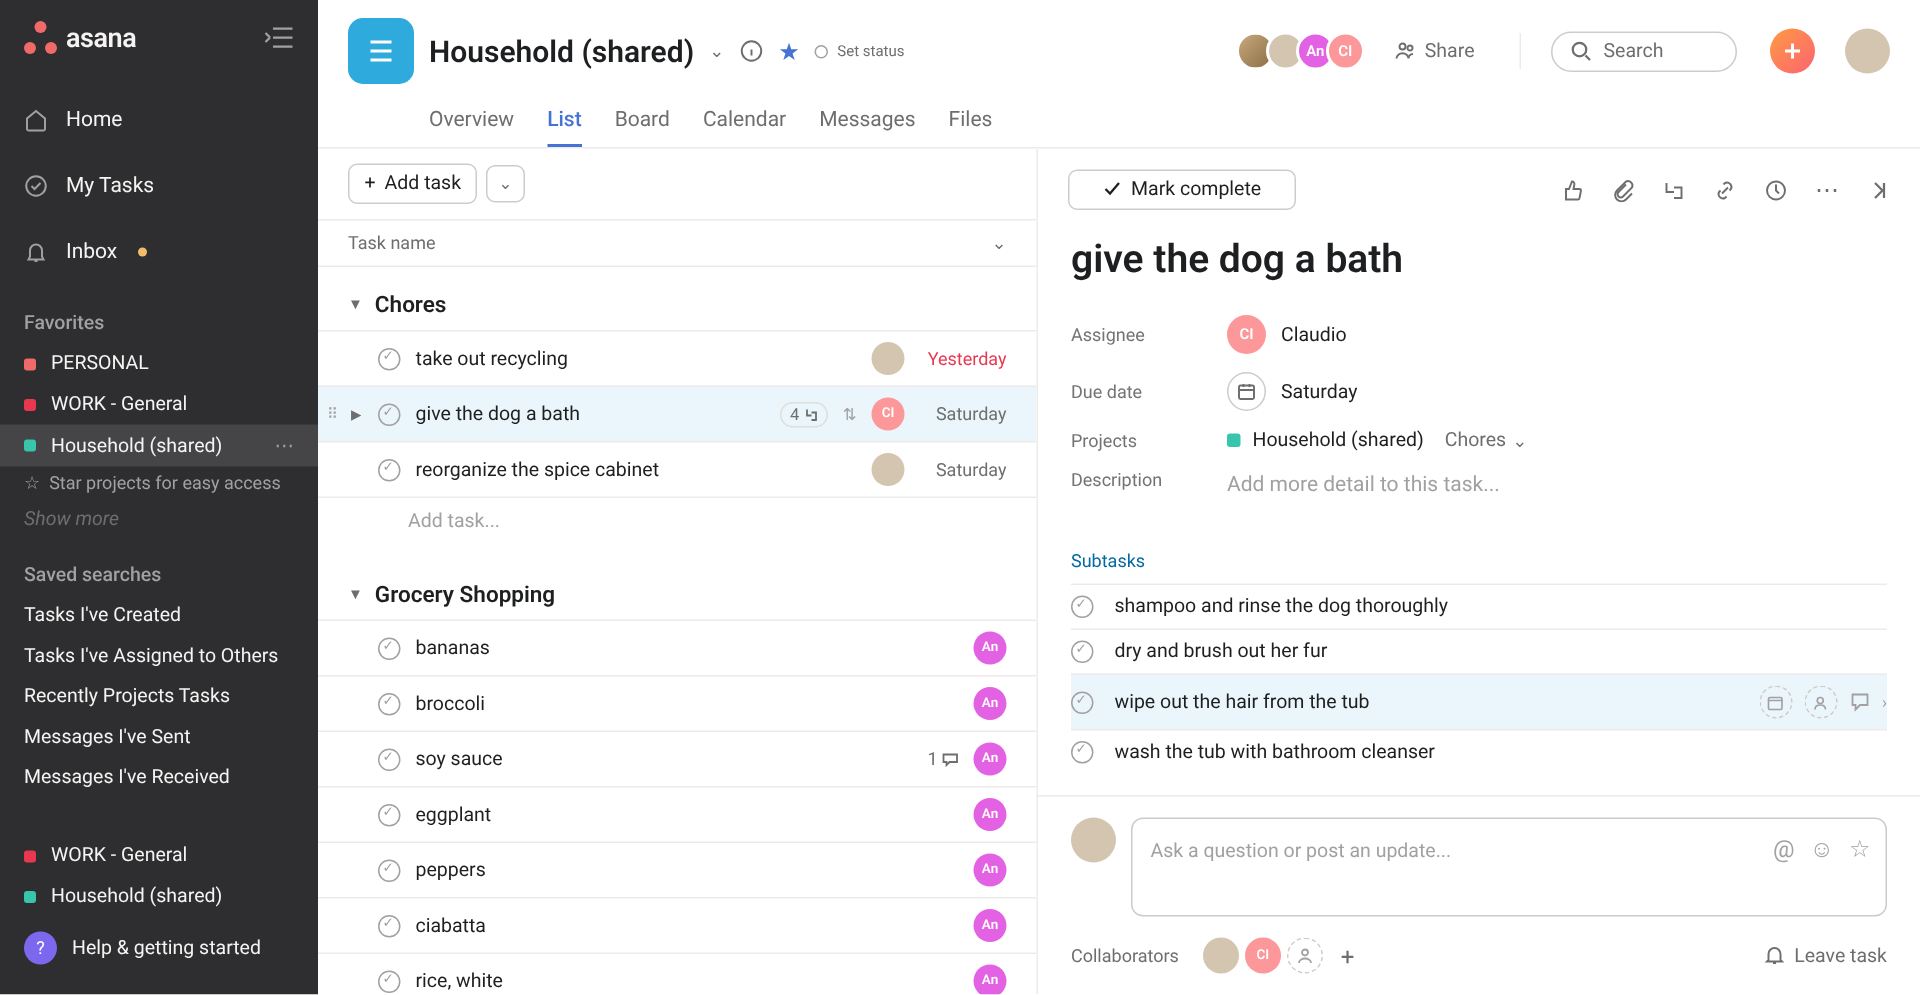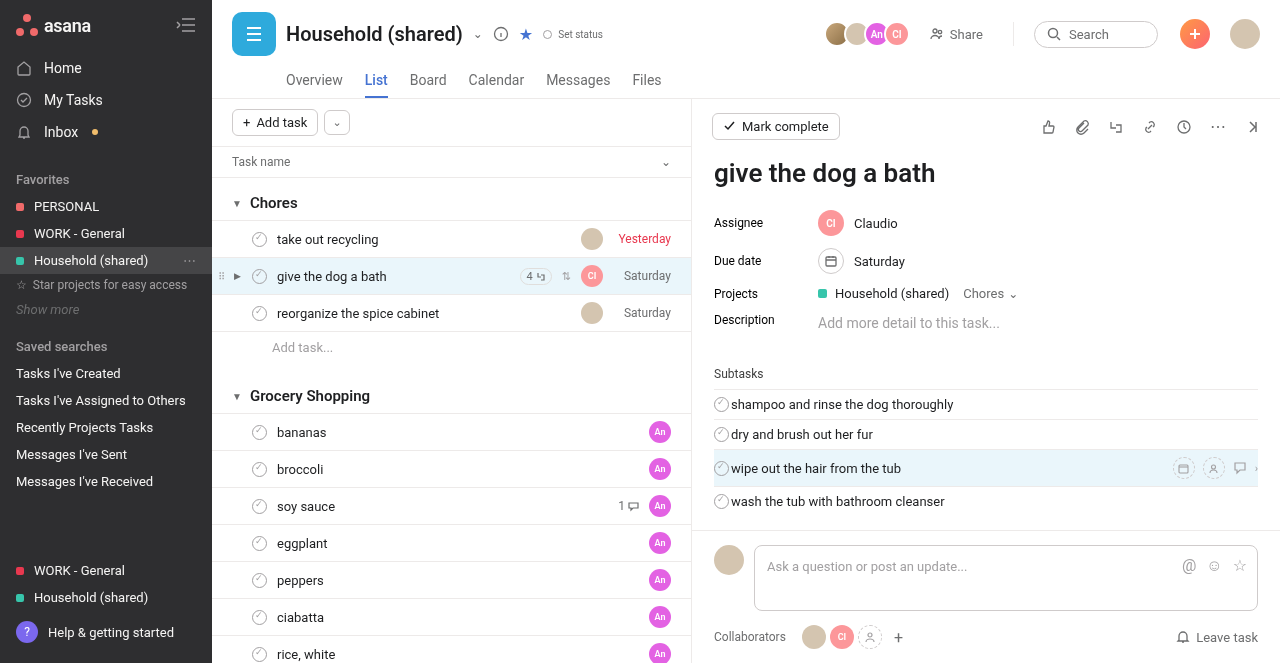--- a/index.html
+++ b/index.html
@@ -6,21 +6,21 @@
 body { display: flex; height: 663px; width: 1280px; overflow: hidden; background: #fff; color: #1e1f21; }
 .sidebar { width: 212px; background: #2e2e30; color: #f5f4f3; display: flex; flex-direction: column; font-size: 14px; }
 .sidebar-top { display:flex; align-items:center; justify-content:space-between; padding: 14px 16px 8px; }
 .logo { display:flex; align-items:center; gap:6px; }
 .logo-dots { position:relative; width:22px; height:22px; }
 .dot { position:absolute; width:8px; height:8px; border-radius:50%; background:#f06a6a; }
 .dot.d1{top:0;left:7px;} .dot.d2{bottom:0;left:0;} .dot.d3{bottom:0;right:0;}
 .logo-text { font-weight:600; font-size:18px; letter-spacing:-0.3px;}
 .collapse-icon { color:#a2a0a2; }
 .nav-list { padding:8px 0; }
-.nav-item { display:flex; align-items:center; gap:12px; padding:8px 16px; cursor:pointer; color:#f5f4f3;}
+.nav-item { display:flex; align-items:center; gap:12px; padding:8px 16px; cursor:pointer; color:#f5f4f3;margin-top:12px;}
 .nav-icon { width:16px; height:16px; display:inline-flex; align-items:center; justify-content:center; color:#a2a0a2;}
 .orange-dot{width:6px;height:6px;border-radius:50%;background:#f1bd6c;margin-left:2px;}
 .section-label { padding:16px 16px 6px; color:#a2a0a2; font-size:13px; font-weight:500;}
 .fav-item { display:flex; align-items:center; gap:10px; padding:6px 16px; cursor:pointer; font-size:13px; position:relative;}
 .fav-item.selected{background:#454547;}
 .sq{width:8px;height:8px;border-radius:2px;flex-shrink:0;}
 .sq.pink{background:#f06a6a;} .sq.red{background:#e8384f;} .sq.teal{background:#37c5ab;}
 .star-line{display:flex;align-items:center;gap:6px;padding:4px 16px;color:#a2a0a2;font-size:12px;}
 .showmore{padding:6px 16px;color:#6d6e6f;font-size:13px;cursor:pointer;font-style:italic;}
 .search-item{padding:6px 16px;font-size:13px;cursor:pointer;}
@@ -73,37 +73,37 @@
 .tav{width:22px;height:22px;border-radius:50%;display:flex;align-items:center;justify-content:center;font-size:9px;font-weight:600;color:#fff;flex-shrink:0;}
 .tav.photo{background:#d4c5b0;}
 .tav.an{background:#e362e3;} .tav.ci{background:#fc979a;}
 .due{font-size:12px;color:#6d6e6f;min-width:58px;text-align:right;}
 .due.over{color:#e8384f;}
 .addtask-row{padding:8px 20px 8px 60px;color:#a2a0a2;font-size:13px;border-top:1px solid #edeae9;cursor:pointer;}
 .updown{color:#a2a0a2;font-size:11px;}
 
 .detail{flex:1;display:flex;flex-direction:column;overflow:hidden;}
 .detail-top{display:flex;align-items:center;gap:10px;padding:14px 20px;}
-.mark-btn{display:flex;align-items:flex-start;gap:6px;border:1px solid #cfcbcb;border-radius:6px;padding:5px 10px;font-size:13px;cursor:pointer;}
+.mark-btn{display:flex;align-items:flex-start;gap:6px;border:1px solid #cfcbcb;border-radius:6px;padding:5px 22px;font-size:13px;cursor:pointer;}
 .detail-actions{margin-left:auto;display:flex;align-items:center;gap:18px;color:#6d6e6f;}
 .dact{cursor:pointer;}
 .detail-body{flex:1;padding:0 22px 10px;overflow-y:auto;}
 .task-title{font-size:26px;font-weight:600;padding:4px 0 16px;}
 .field-row{display:flex;align-items:center;padding:6px 0;font-size:13px;}
-.flabel{width:104px;color:#000000;font-size:12px;}
+.flabel{width:104px;color:#737373;font-size:12px;}
 .assignee-chip{display:flex;align-items:center;gap:10px;}
 .chip-av{width:26px;height:26px;border-radius:50%;background:#fc979a;display:flex;align-items:center;justify-content:center;font-size:10px;color:#fff;font-weight:600;}
 .date-chip{display:flex;align-items:center;gap:10px;}
 .date-ic{width:26px;height:26px;border:1px solid #cfcbcb;border-radius:50%;display:flex;align-items:center;justify-content:center;color:#6d6e6f;font-size:13px;}
 .proj-chip{display:flex;align-items:center;gap:8px;font-size:13px;}
 .proj-dot{width:9px;height:9px;background:#37c5ab;border-radius:2px;}
 .sect-chip{display:flex;align-items:center;gap:4px;color:#6d6e6f;margin-left:14px;font-size:13px;cursor:pointer;}
 .desc-ph{color:#a2a0a2;font-size:14px;padding:2px 0;}
-.subt-h{font-size:12px;color:#404040;padding:28px 0 8px;}
-.subt-row{display:flex;align-items:center;gap:2px;padding:7px 0;border-top:1px solid #edeae9;font-size:13px;}
+.subt-h{font-size:12px;color:#0369a1;padding:28px 0 8px;}
+.subt-row{display:flex;align-items:center;gap:14px;padding:7px 0;border-top:1px solid #edeae9;font-size:13px;}
 .subt-row.sel{background:#eaf6fb;}
 .subt-row .check{margin-left:0;}
 .subt-actions{margin-left:auto;display:flex;align-items:center;gap:8px;color:#a2a0a2;}
 .dashed-c{width:22px;height:22px;border:1px dashed #cfcbcb;border-radius:50%;display:flex;align-items:center;justify-content:center;font-size:11px;}
 .comment-box{border-top:1px solid #edeae9;padding:14px 22px;}
 .cb-row{display:flex;gap:10px;}
 .cb-av{width:30px;height:30px;border-radius:50%;background:#d4c5b0;flex-shrink:0;}
 .cb-input{flex:1;border:1px solid #cfcbcb;border-radius:8px;padding:10px 12px;min-height:66px;position:relative;}
 .cb-ph{color:#a2a0a2;font-size:13px;}
 .cb-icons{position:absolute;right:10px;top:10px;display:flex;gap:10px;color:#a2a0a2;}

